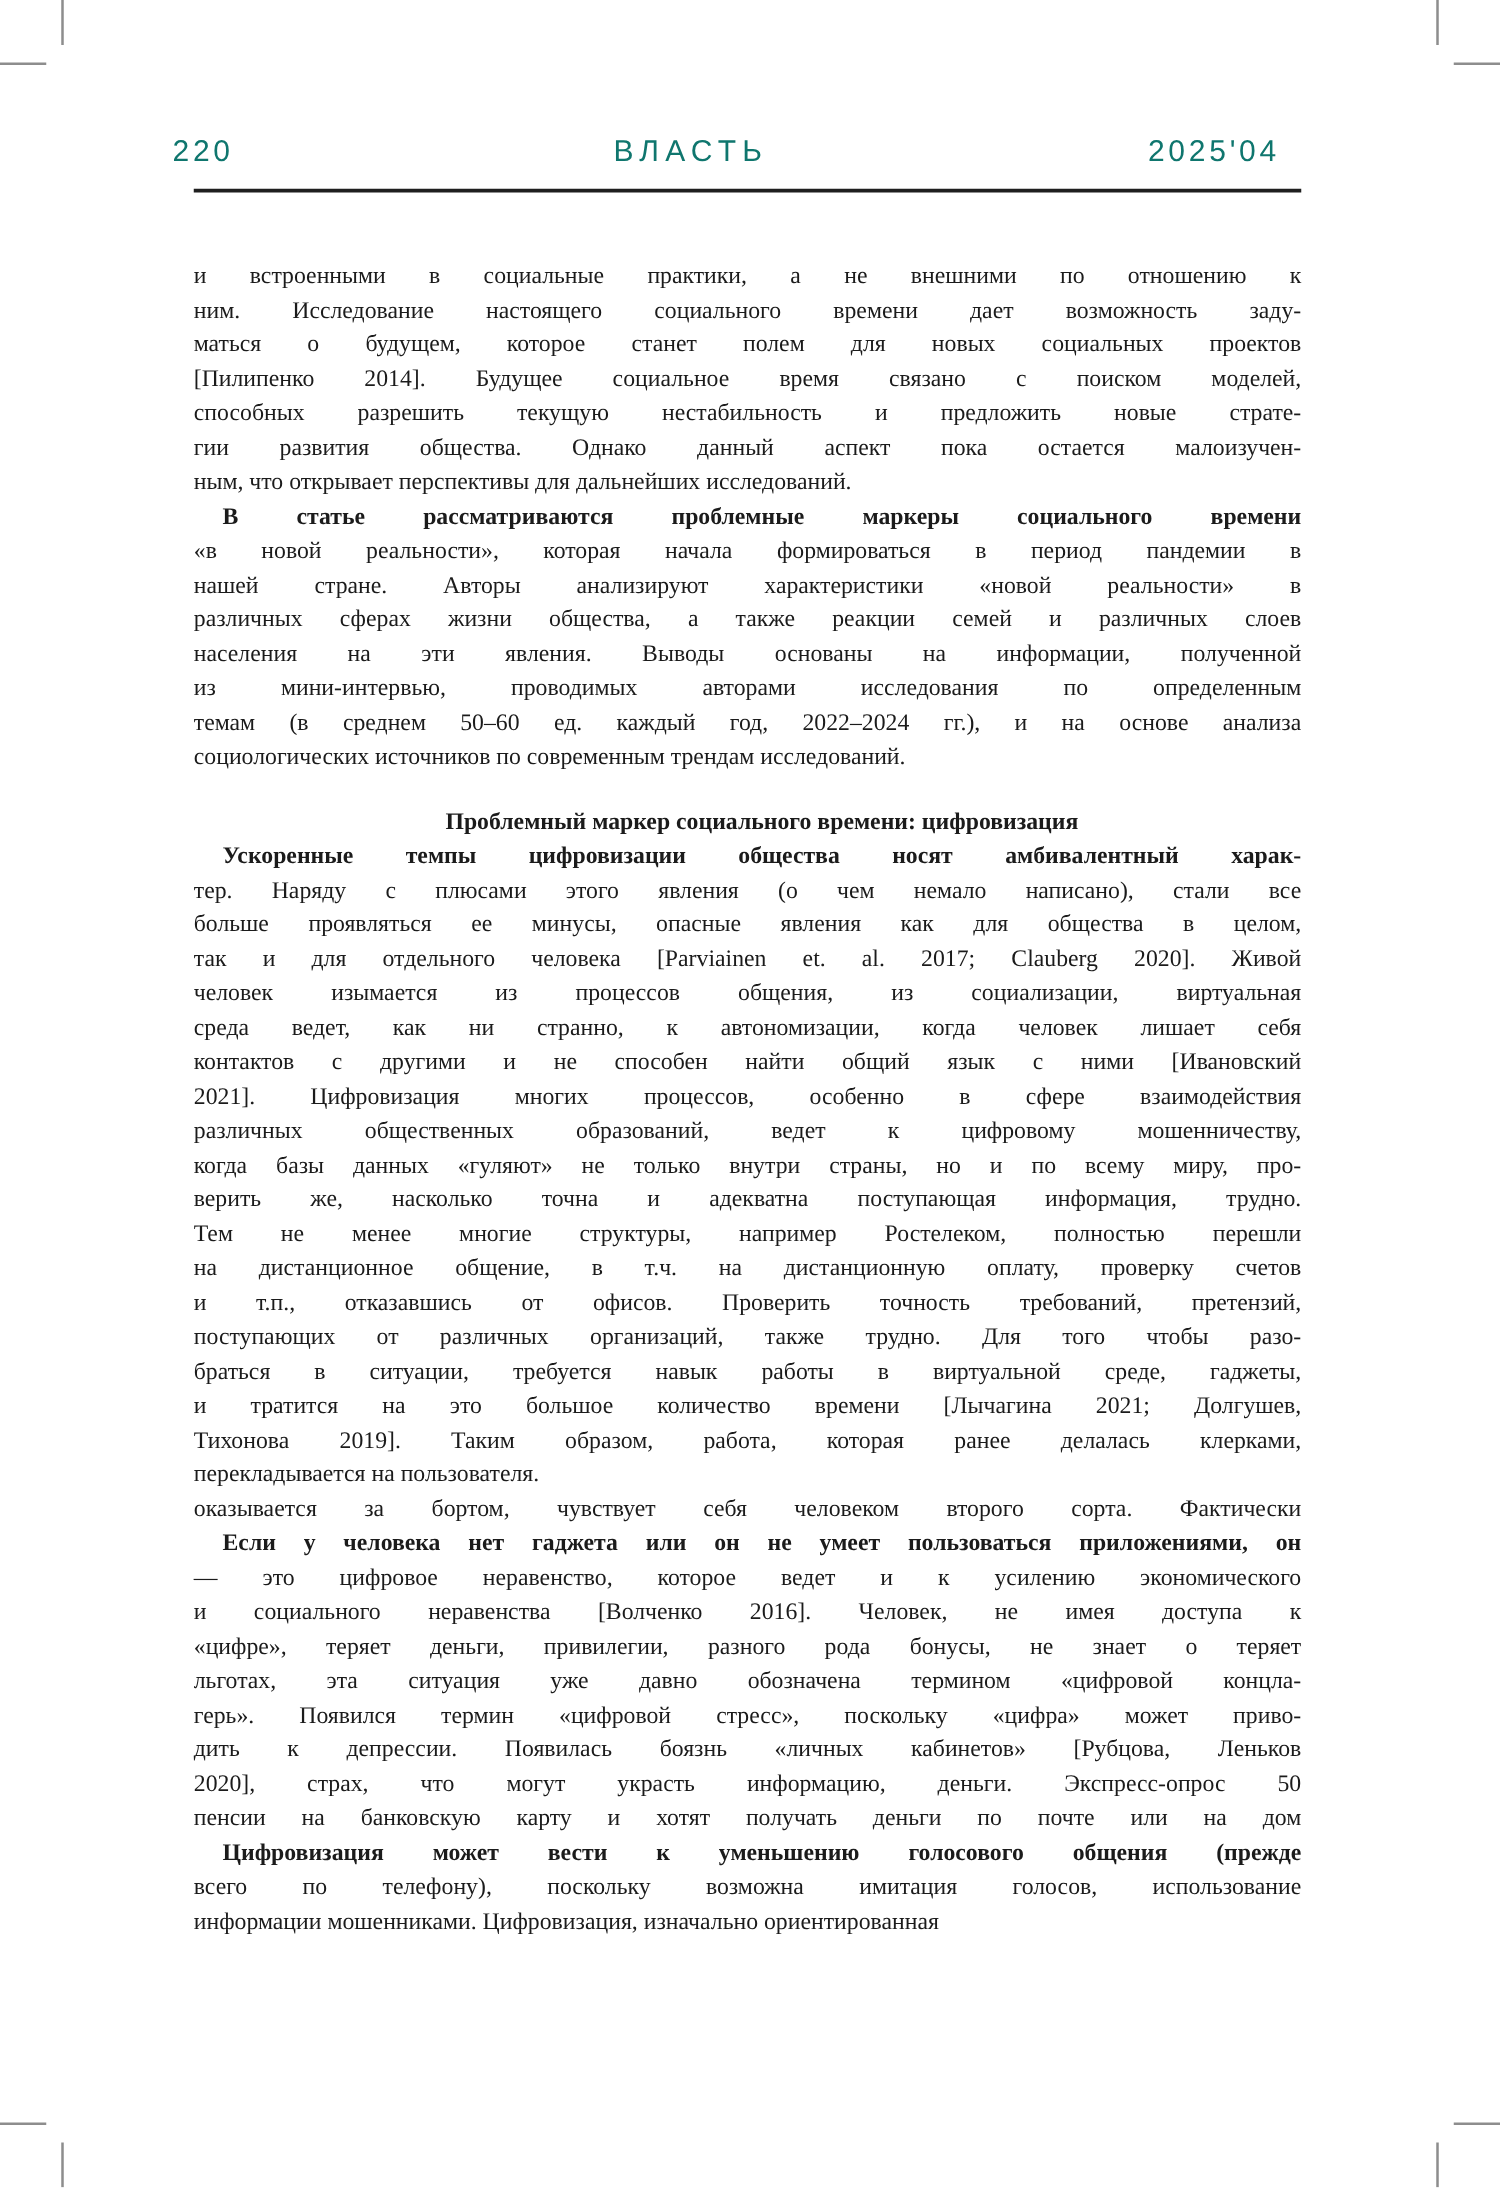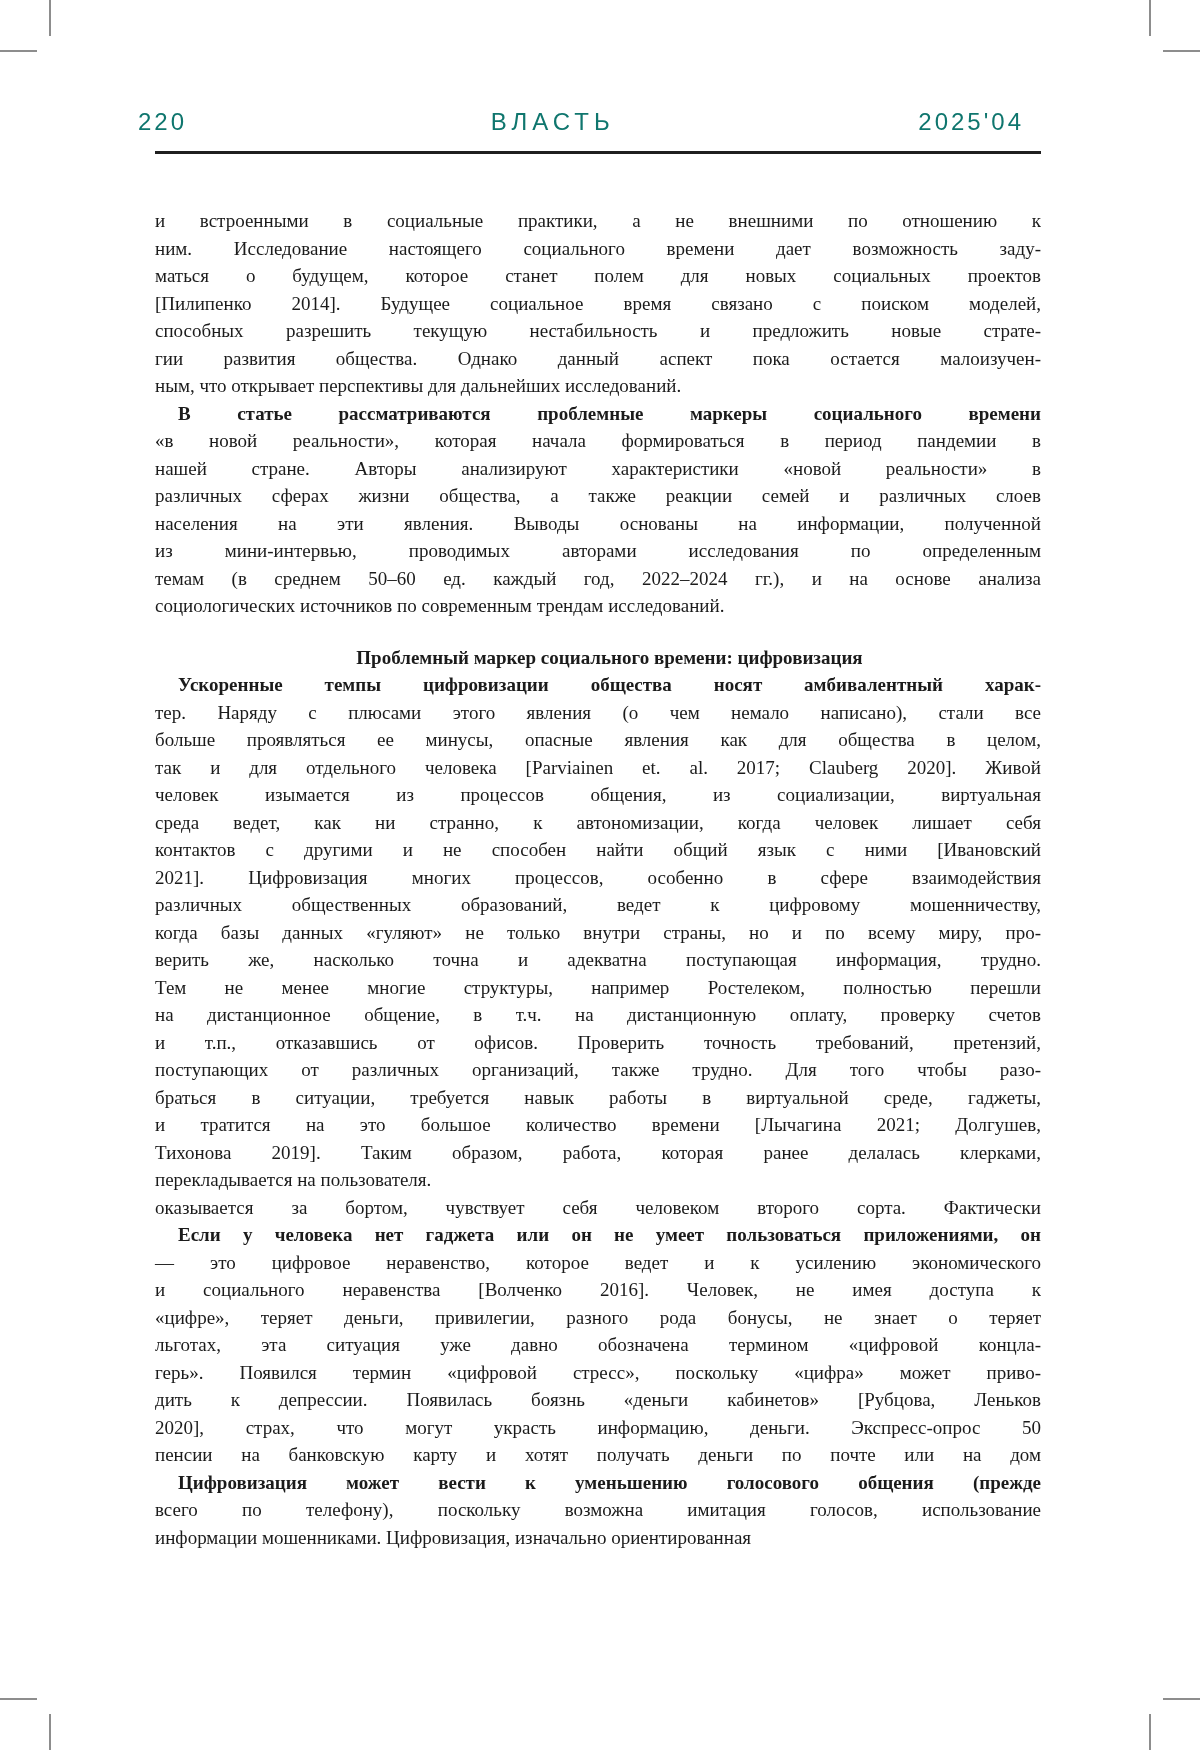--- a/index.html
+++ b/index.html
@@ -111,21 +111,21 @@
         <div class="line">перекладывается на пользователя.</div>
       </div>
       <div class="para">
         <div class="line fill">оказывается за бортом, чувствует себя человеком второго сорта. Фактически</div>
         <div class="line fill indent">Если у человека нет гаджета или он не умеет пользоваться приложениями, он</div>
         <div class="line fill">— это цифровое неравенство, которое ведет и к усилению экономического</div>
         <div class="line fill">и социального неравенства [Волченко 2016]. Человек, не имея доступа к</div>
         <div class="line fill">«цифре», теряет деньги, привилегии, разного рода бонусы, не знает о теряет</div>
         <div class="line fill">льготах, эта ситуация уже давно обозначена термином «цифровой концла-</div>
         <div class="line fill">герь». Появился термин «цифровой стресс», поскольку «цифра» может приво-</div>
-        <div class="line fill">дить к депрессии. Появилась боязнь «деньги кабинетов» [Рубцова, Леньков</div>
+        <div class="line fill">дить к депрессии. Появилась боязнь «личных кабинетов» [Рубцова, Леньков</div>
         <div class="line fill">2020], страх, что могут украсть информацию, деньги. Экспресс-опрос 50</div>
         <div class="line fill">пенсии на банковскую карту и хотят получать деньги по почте или на дом</div>
       </div>
       <div class="para">
         <div class="line fill indent">Цифровизация может вести к уменьшению голосового общения (прежде</div>
         <div class="line fill">всего по телефону), поскольку возможна имитация голосов, использование</div>
         <div class="line">информации мошенниками. Цифровизация, изначально ориентированная</div>
       </div>
     </main>
 

